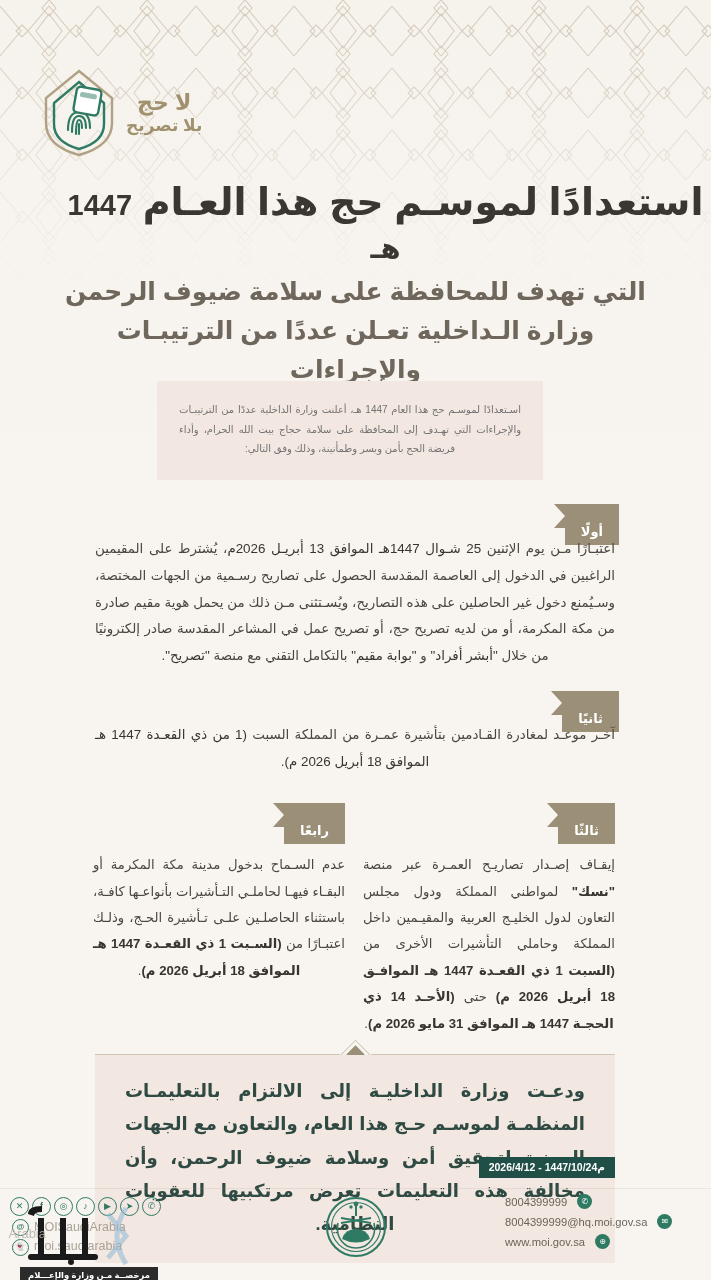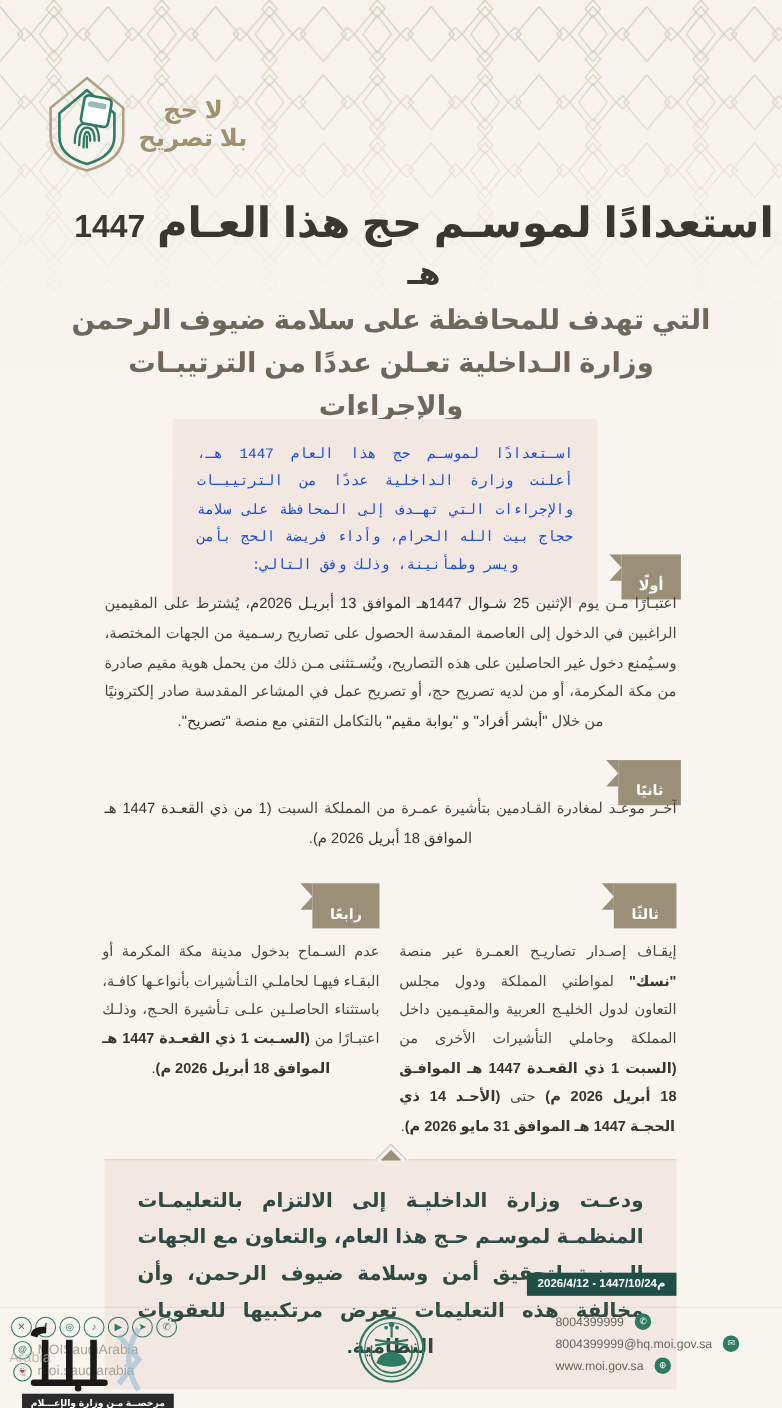--- a/index.html
+++ b/index.html
@@ -47,21 +47,21 @@
   }
   .brand-text {
     text-align: center;
     color: #a1916f;
     line-height: 1.18;
     font-size: 21px;
     font-weight: 700;
     letter-spacing: 0.5px;
   }
   .brand-text .l1 { display: block; font-size: 22px; }
-  .brand-text .l2 { display: block; font-size: 22px; text-align: right; }
+  .brand-text .l2 { display: block; font-size: 17px; text-align: right; }
 
   
   .main-title {
     position: absolute;
     top: 180px;
     right: 0;
     left: 0;
     text-align: center;
     color: #3a3631;
     font-size: 38px;
@@ -88,26 +88,25 @@
     position: absolute;
     top: 381px;
     right: 168px;
     width: 386px;
     background: #f2e7e1;
     padding: 19px 22px 21px 22px;
     box-sizing: border-box;
   }
   .intro-box p {
     margin: 0;
-    color: #1d4ed8;
-    font-size: 13px;
+    color: #737373;
+    font-size: 10px;
     line-height: 1.95;
     text-align: justify;
     text-align-last: center;
-    font-family: Liberation Mono, monospace;
   }
 
   
   .ribbon {
     display: inline-block;
     position: relative;
     background: #9b8f78;
     color: #ffffff;
     font-size: 13px;
     font-weight: 700;

